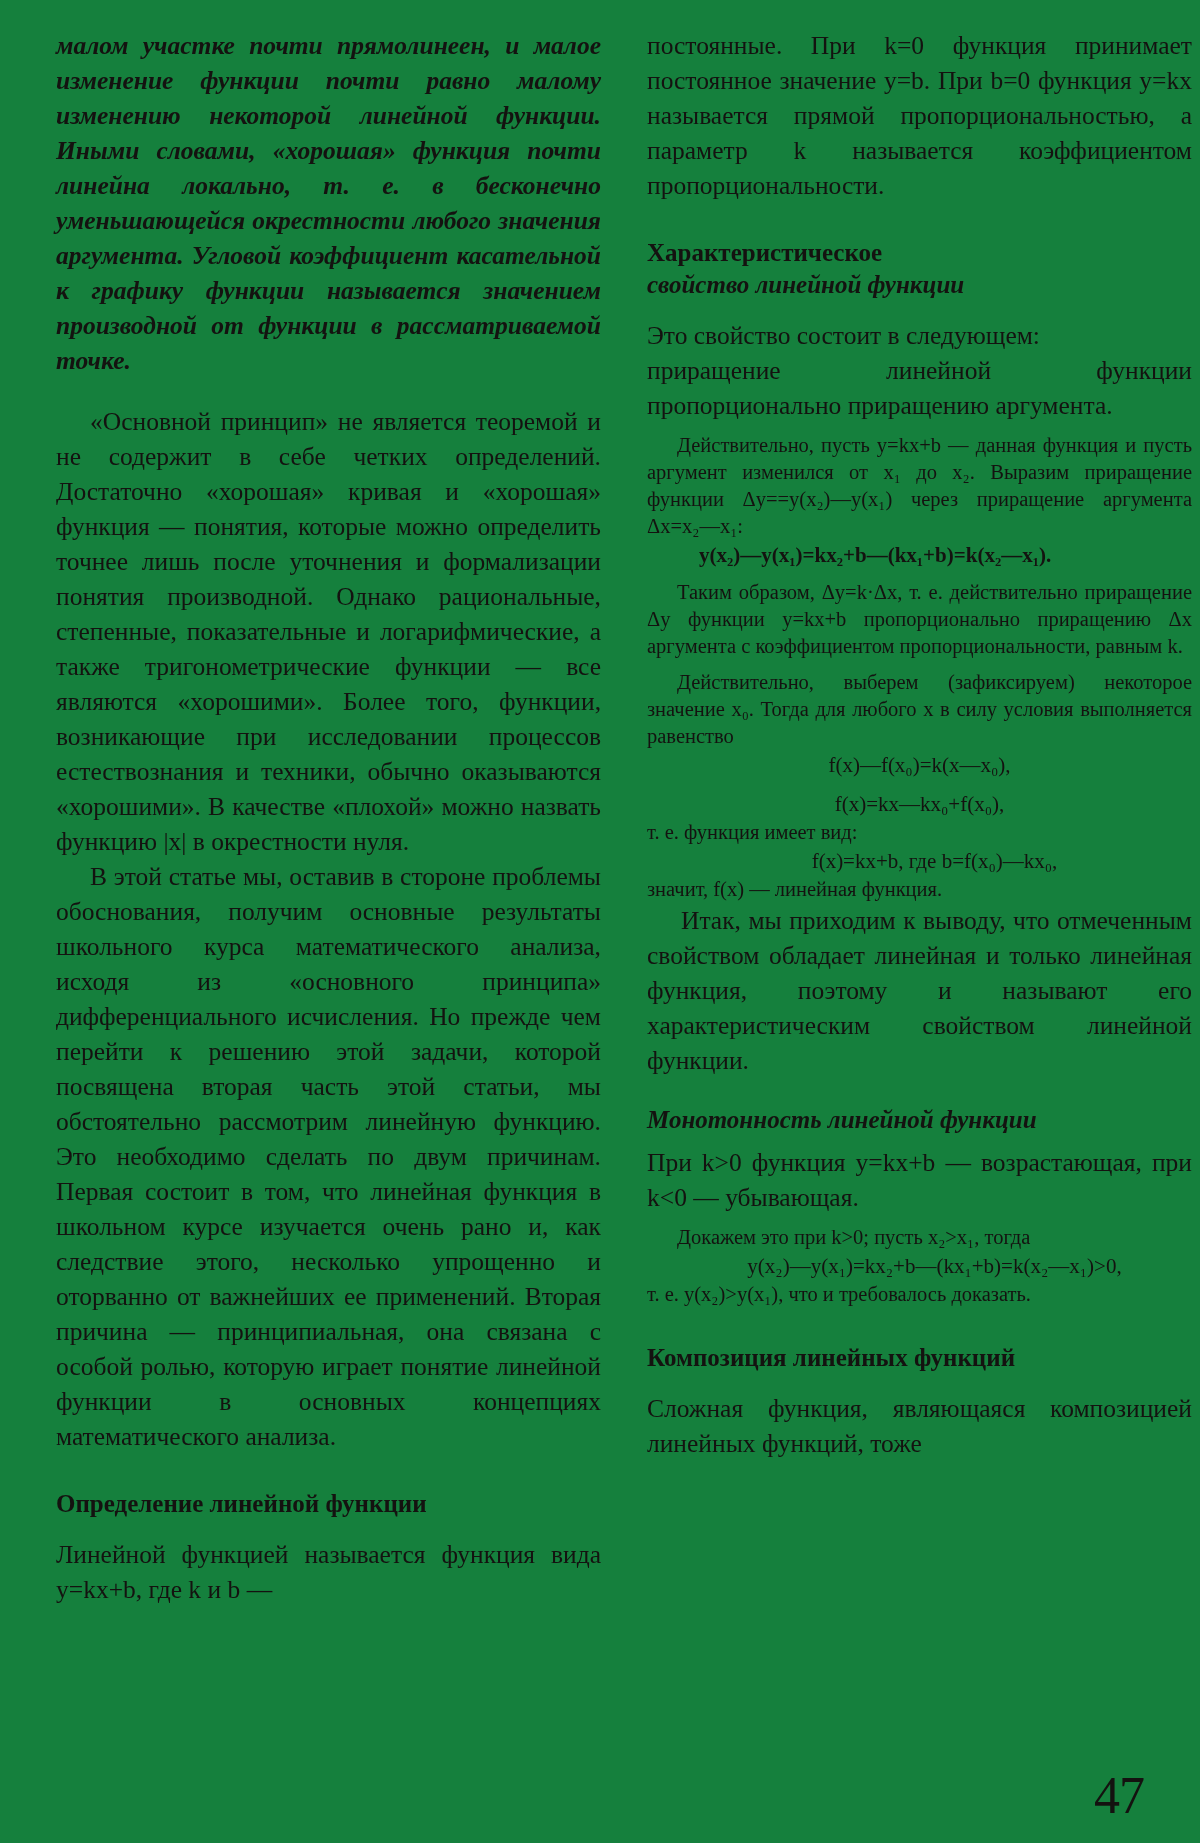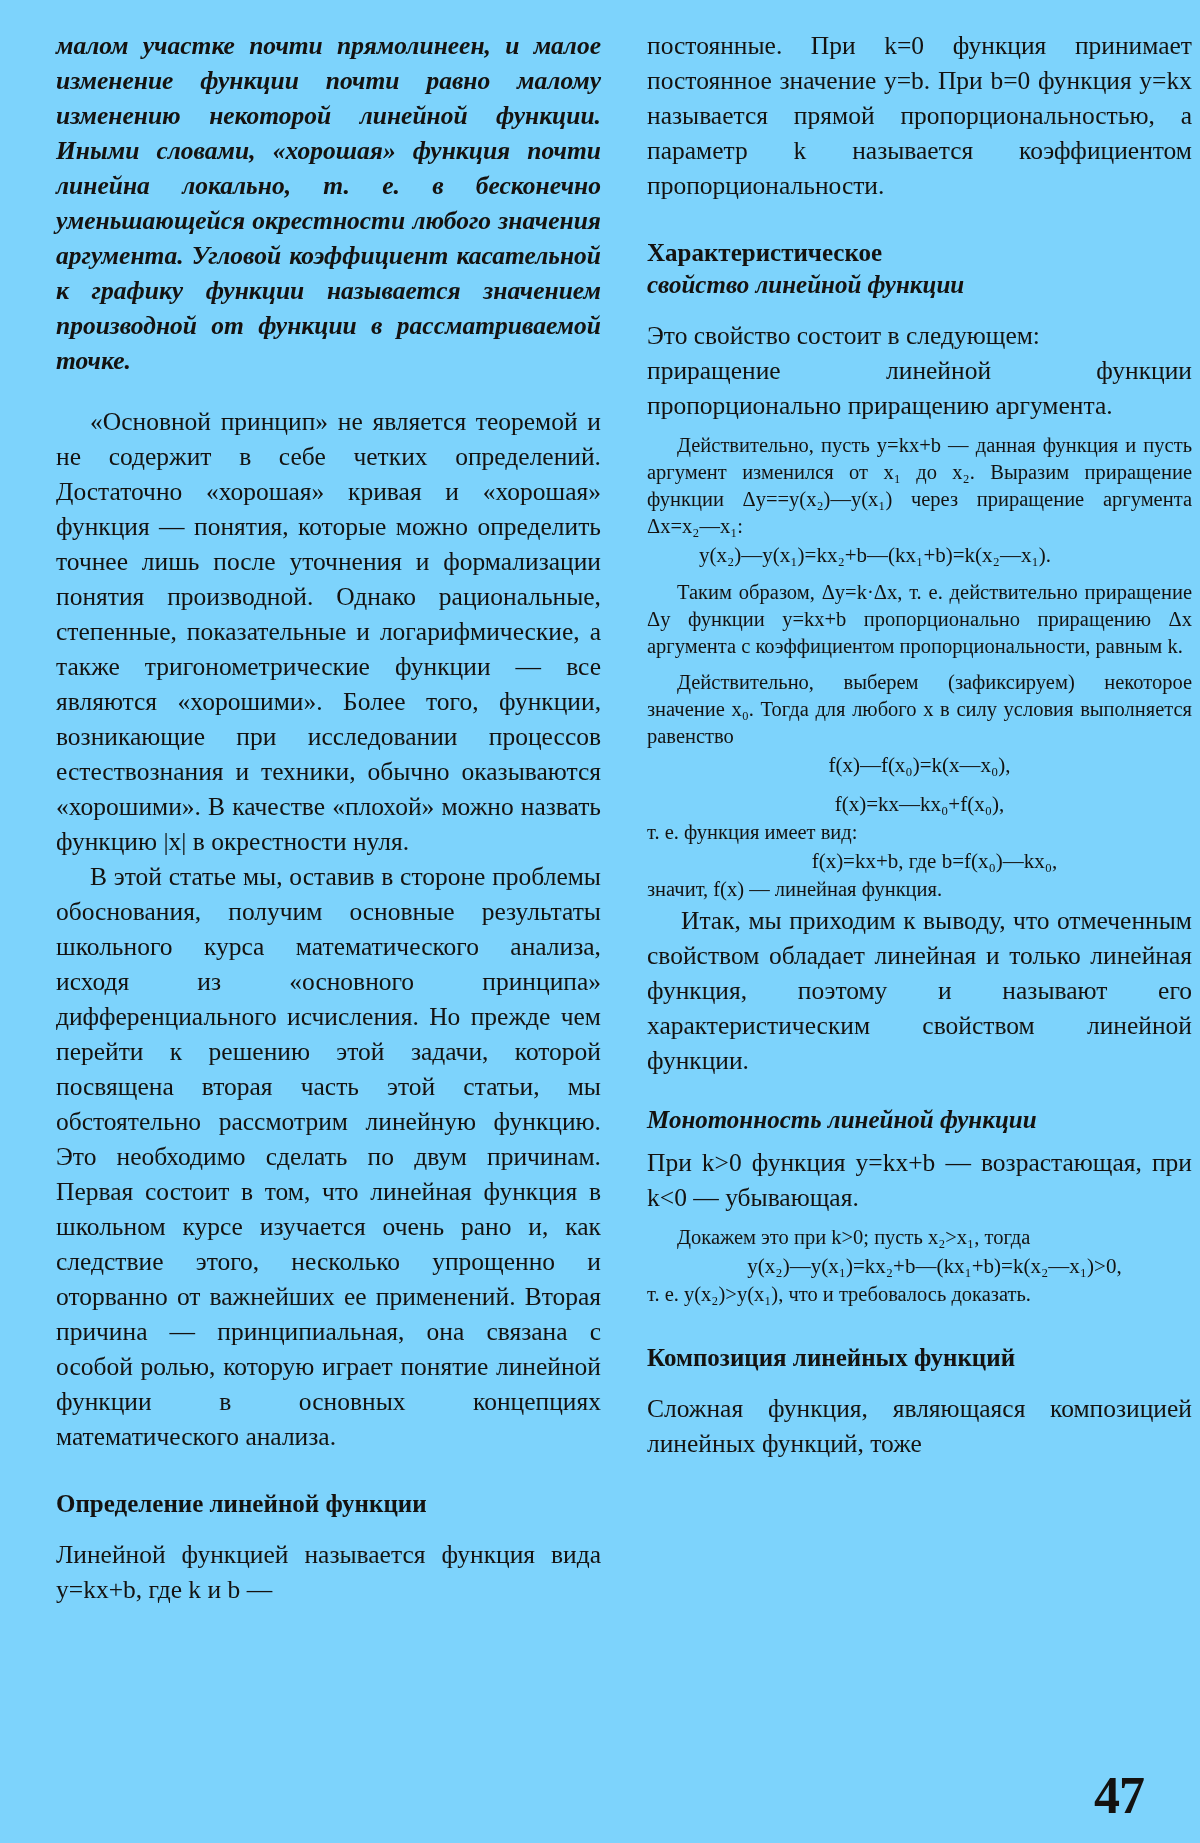--- a/index.html
+++ b/index.html
@@ -4,21 +4,21 @@
 <style>
   html, body {
     margin: 0;
     padding: 0;
     background: #ffffff;
   }
   .page {
     position: relative;
     width: 1200px;
     height: 1843px;
-    background: #7dd3fc;
+    background: #15803d;
     box-sizing: border-box;
     padding: 28px 56px 16px 56px;
     font-family: "Liberation Serif", "DejaVu Serif", serif;
     color: #141210;
     overflow: hidden;
   }
   .columns {
     display: flex;
     gap: 46px;
     height: 1700px;
@@ -65,35 +65,36 @@
   .heading.ital { font-style: italic; }
   .formula {
     font-size: 21px;
     line-height: 30px;
     text-align: center;
     font-family: "Liberation Serif", "DejaVu Serif", serif;
   }
   .formula.left-ind {
     text-align: left;
     padding-left: 52px;
+    font-weight: bold;
   }
   .formula.left-ind2 {
     text-align: center;
     padding-left: 30px;
   }
   .gap-sm { height: 9px; }
   .gap-md { height: 17px; }
   .gap-lg { height: 26px; }
   .gap-xl { height: 34px; }
   .pagenum {
     position: absolute;
     right: 56px;
     bottom: 18px;
     font-size: 52px;
-    font-weight: bold;
+    font-weight: normal;
     font-family: "Liberation Serif", "DejaVu Serif", serif;
     letter-spacing: -1px;
   }
 </style>
 </head>
 <body>
 
 <div class="page">
   <div class="columns">
 

